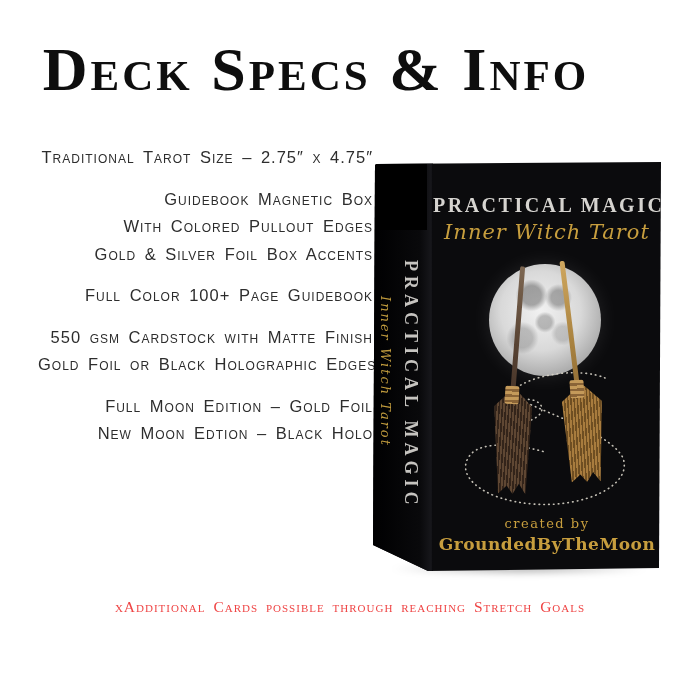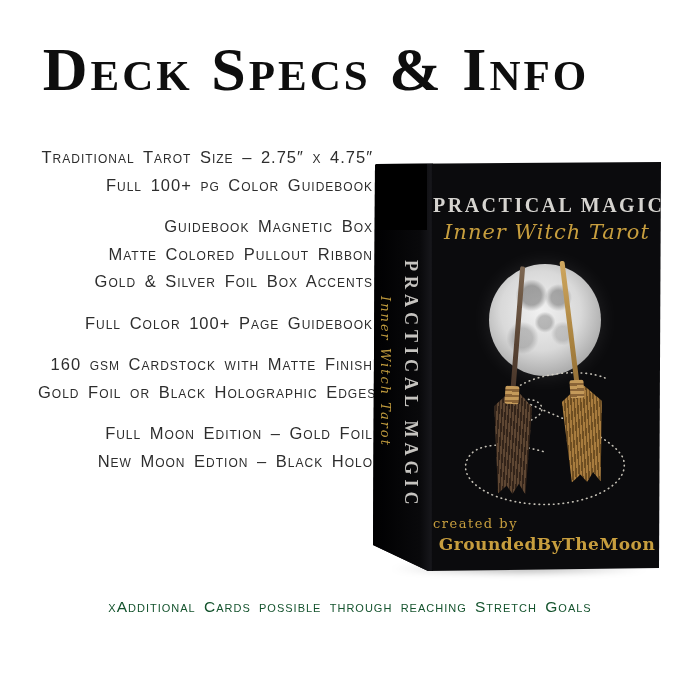--- a/index.html
+++ b/index.html
@@ -38,21 +38,22 @@
   .spec-line { display:block; white-space:nowrap; }
 
   
   .footer-note {
     position:absolute; top:598px; left:0; width:700px;
     text-align:center;
     font-variant:small-caps;
     font-size:15.5px;
     letter-spacing:1px;
     word-spacing:3px;
-    color:#14532d;
+    color:#ef4444;
+    font-family:Liberation Serif, serif;
   }
 
   
   .box-shadow-ground {
     position:absolute; left:388px; top:563px; width:262px; height:12px;
     background:radial-gradient(ellipse at 50% 50%, rgba(0,0,0,0.35), rgba(0,0,0,0) 70%);
     filter:blur(3px);
   }
   .tarot-box {
     position:absolute; left:373px; top:158px; width:288px; height:413px;
@@ -153,20 +154,21 @@
   }
   .broom-band {
     position:absolute; width:14px; height:18px; border-radius:2px;
     background:repeating-linear-gradient(to bottom,#c49a5a 0 3px,#8a6437 3px 5.5px);
   }
   .band-left  { left:72px;  top:228px; transform:rotate(3deg); }
   .band-right { left:137px; top:222px; transform:rotate(-4deg); }
   
   .credit-prefix {
     position:absolute; top:358px; left:0; width:100%;
+    text-align:center;
     font-family:"DejaVu Serif", serif;
     font-size:13px;
     letter-spacing:1.5px;
     color:#c79e3e;
   }
   .credit-name {
     position:absolute; top:376px; left:0; width:100%;
     text-align:center;
     font-family:"DejaVu Serif", serif;
     font-size:17px;
@@ -176,32 +178,31 @@
   }
 </style>
 </head>
 <body>
 
 <h1 class="page-title">Deck Specs &amp; Info</h1>
 
 <div class="specs">
   <p class="spec-group">
     <span class="spec-line">Traditional Tarot Size – 2.75″ x 4.75″</span>
-    <span class="spec-line">Full 100+ pg Color Guidebook</span>
   </p>
   <p class="spec-group">
     <span class="spec-line">Guidebook Magnetic Box</span>
-    <span class="spec-line">Matte Colored Pullout Ribbon</span>
+    <span class="spec-line">With Colored Pullout Edges</span>
     <span class="spec-line">Gold &amp; Silver Foil Box Accents</span>
   </p>
   <p class="spec-group">
     <span class="spec-line">Full Color 100+ Page Guidebook</span>
   </p>
   <p class="spec-group">
-    <span class="spec-line">160 gsm Cardstock with Matte Finish</span>
+    <span class="spec-line">550 gsm Cardstock with Matte Finish</span>
     <span class="spec-line">Gold Foil or Black Holographic Edges</span>
   </p>
   <p class="spec-group">
     <span class="spec-line">Full Moon Edition – Gold Foil</span>
     <span class="spec-line">New Moon Edtion – Black Holo</span>
   </p>
 </div>
 
 <div class="box-shadow-ground"></div>
 

